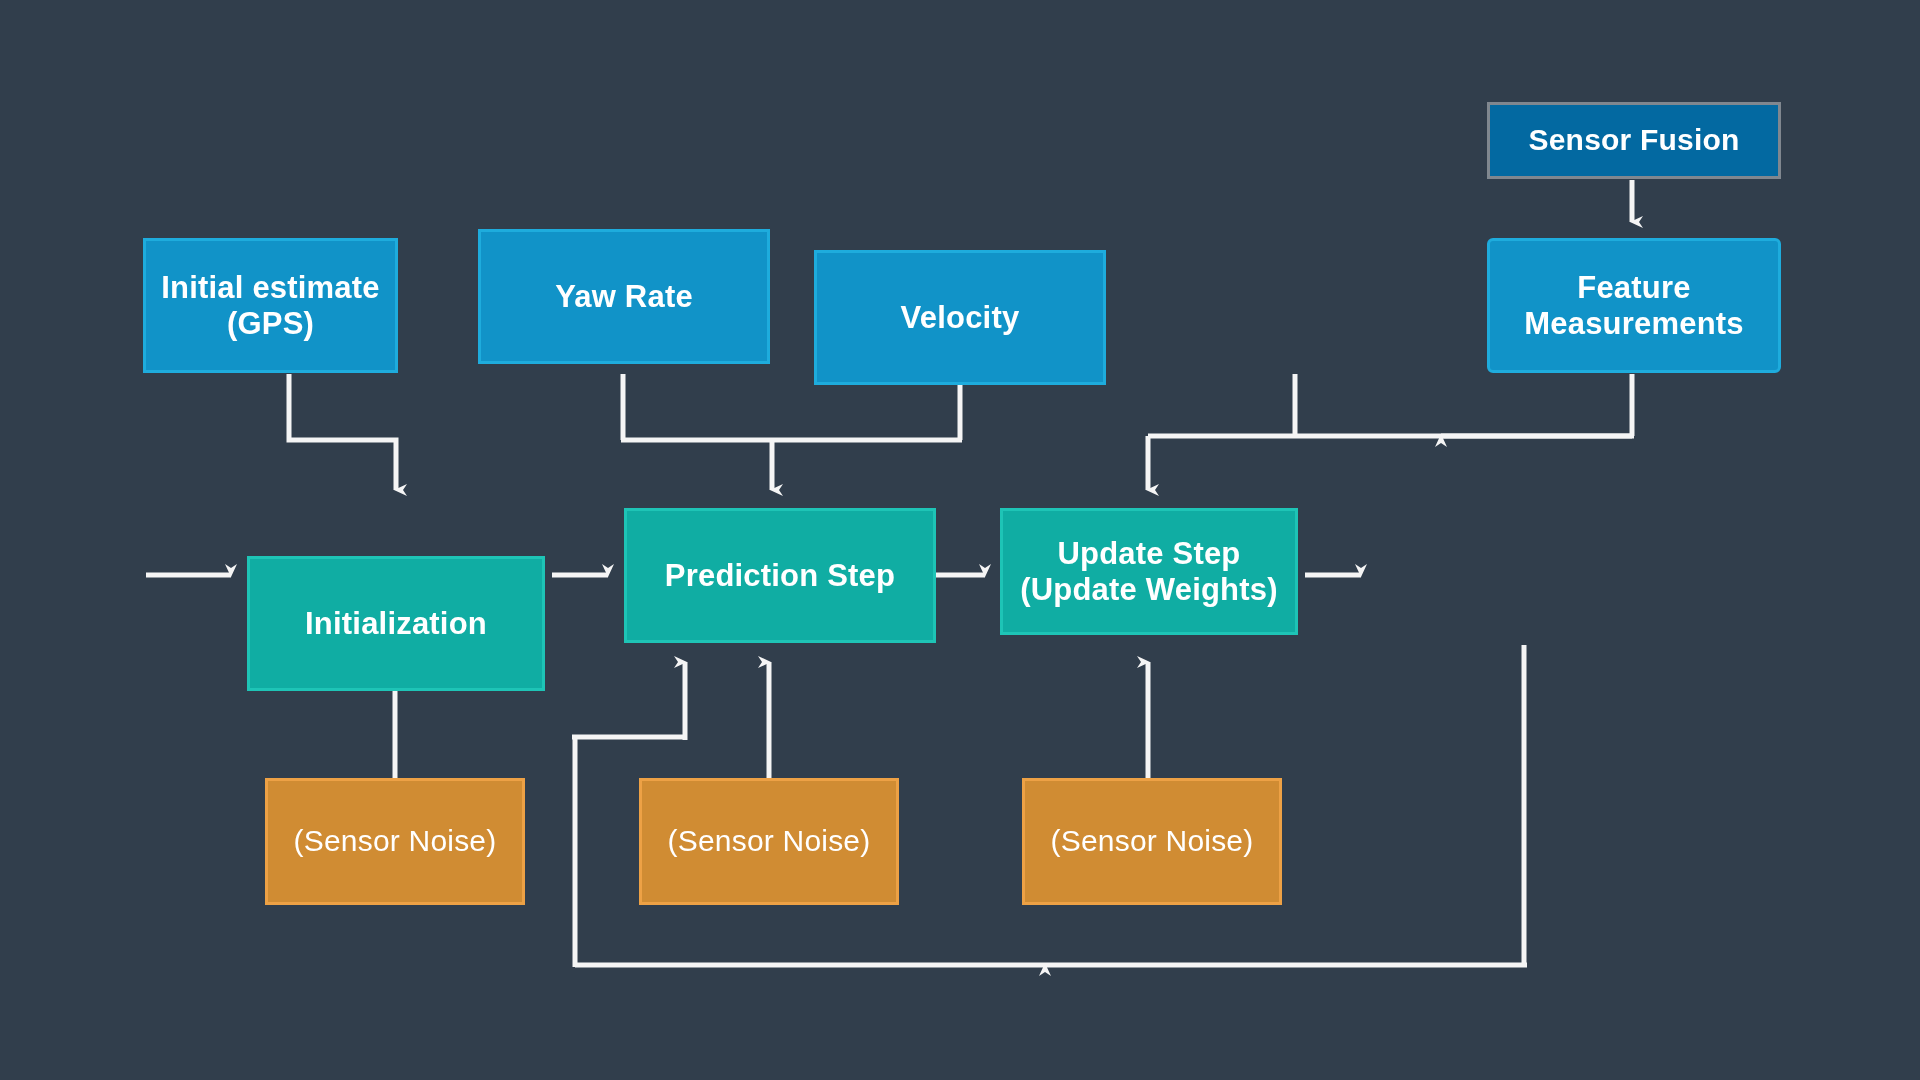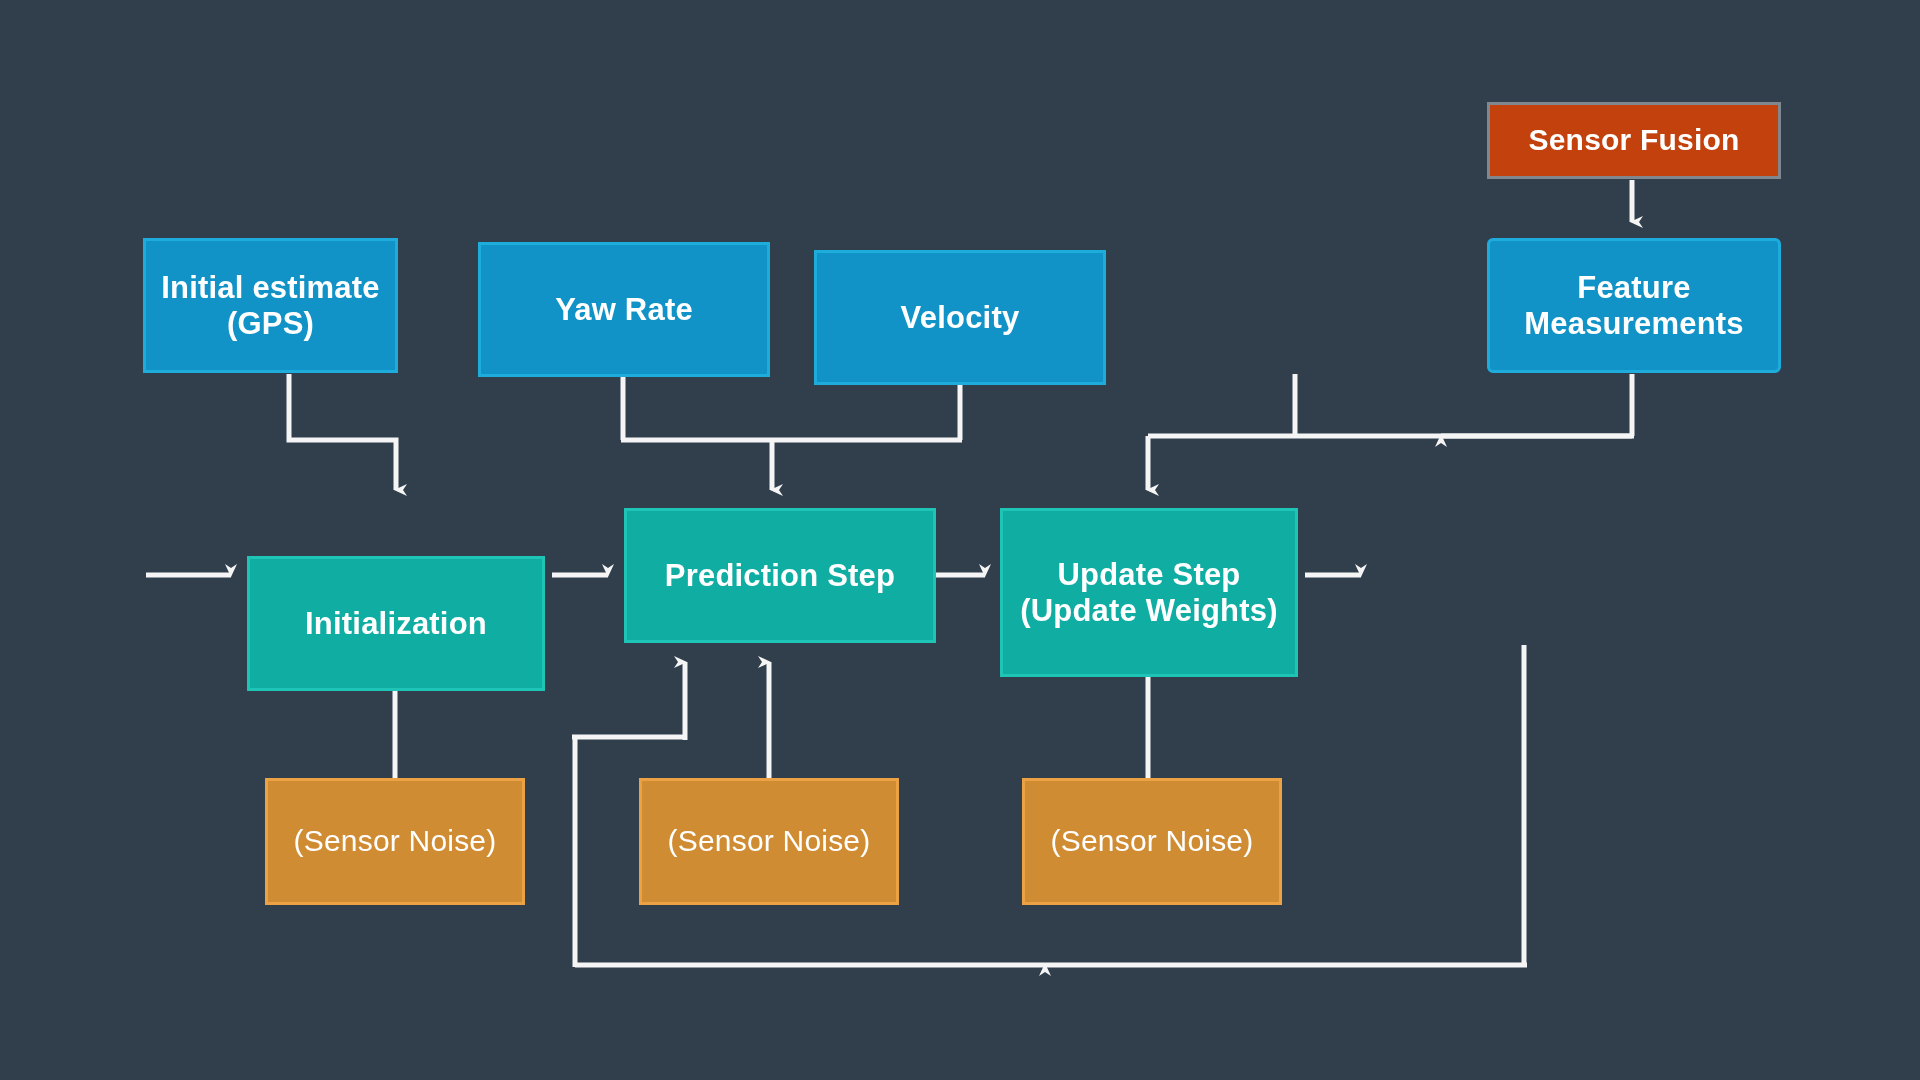--- a/index.html
+++ b/index.html
@@ -34,21 +34,21 @@
     display: flex;
     align-items: center;
     justify-content: center;
     text-align: center;
     color: #ffffff;
     line-height: 1.15;
     white-space: pre-line;
     z-index: 2;
   }
   .node-header {
-    background: #c2410c;
+    background: #0369a1;
     border: 3px solid #80878f;
     font-size: 30px;
     font-weight: bold;
     letter-spacing: .2px;
   }
   .node-input {
     background: #1193c8;
     border: 3px solid #1eacdd;
     font-size: 31px;
     font-weight: bold;
@@ -125,33 +125,33 @@
       <path d="M572,737 L685,737"></path>
       <path d="M685,740 L685,662" marker-end="url(#ah-up)"></path>
     </g>
   </svg>
 
   <div class="node node-header" style="left:1487px; top:102px; width:294px; height:77px;">Sensor Fusion</div>
 
   <div class="node node-input" style="left:143px; top:238px; width:255px; height:135px;">Initial estimate
 (GPS)</div>
 
-  <div class="node node-input" style="left:478px; top:242px; width:292px; height:135px;text-align:center;">Yaw Rate</div>
+  <div class="node node-input" style="left:478px; top:229px; width:292px; height:135px;text-align:center;">Yaw Rate</div>
 
   <div class="node node-input" style="left:814px; top:238px; width:292px; height:135px;margin-top:12px;">Velocity</div>
 
 
   <div class="node node-input" style="left:1487px; top:238px; width:294px; height:135px;border-radius:6px;">Feature
 Measurements</div>
 
   <div class="node node-stage" style="left:247px; top:508px; width:298px; height:135px;margin-top:48px;">Initialization</div>
 
   <div class="node node-stage" style="left:624px; top:508px; width:312px; height:135px;">Prediction Step</div>
 
-  <div class="node node-stage" style="left:1000px; top:508px; width:298px; height:169px;">Update Step
+  <div class="node node-stage" style="left:1000px; top:508px; width:298px; height:127px;">Update Step
 (Update Weights)</div>
 
 
   <div class="node node-noise" style="left:265px; top:778px; width:260px; height:127px;">(Sensor Noise)</div>
 
   <div class="node node-noise" style="left:639px; top:778px; width:260px; height:127px;">(Sensor Noise)</div>
 
   <div class="node node-noise" style="left:1022px; top:778px; width:260px; height:127px;">(Sensor Noise)</div>
 
 </div>

